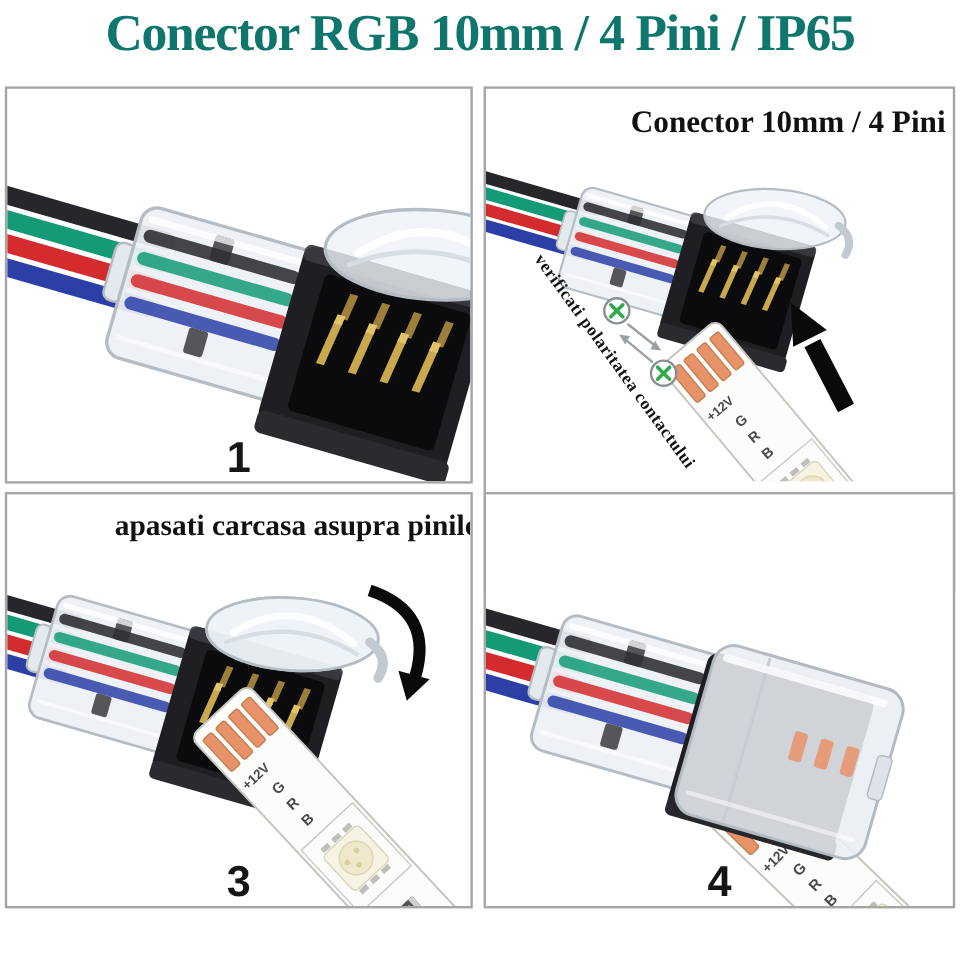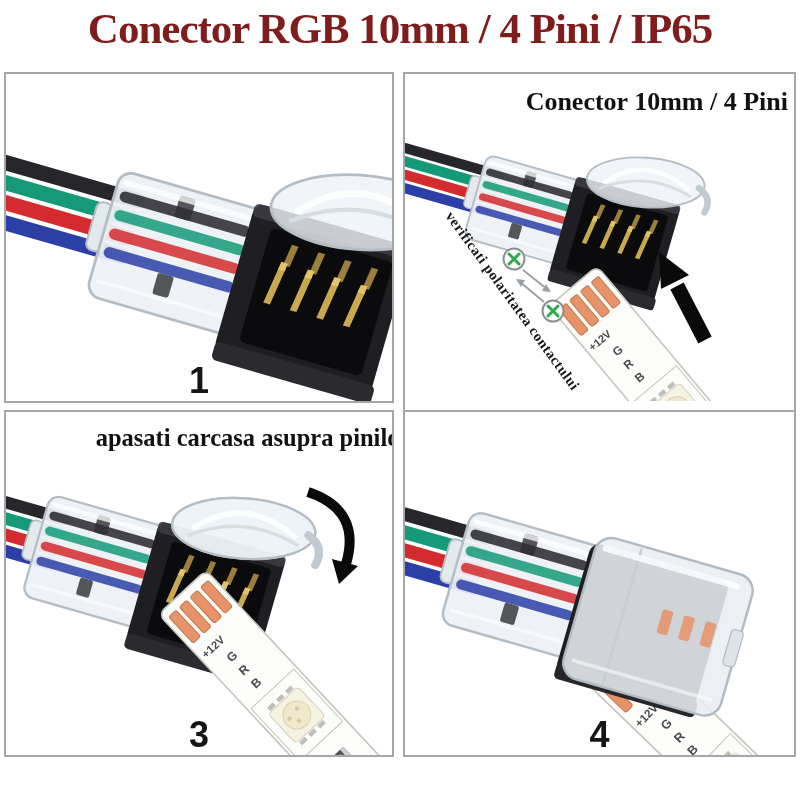--- a/index.html
+++ b/index.html
@@ -1,18 +1,18 @@
 <!DOCTYPE html>
 <html><head>
 <meta charset="utf-8">
 <style>
   html,body{margin:0;padding:0;background:#fff;}
   body{width:800px;height:800px;position:relative;font-family:"Liberation Serif",serif;overflow:hidden;}
   .title{position:absolute;top:4px;left:0;width:100%;text-align:center;
-         font-weight:bold;font-size:43px;letter-spacing:-1px;color:#7f1d1d;}
+         font-weight:bold;font-size:43px;letter-spacing:-1px;color:#0f766e;}
   .panel{position:absolute;background:#fff;border:2px solid #a6a6a6;box-sizing:border-box;overflow:hidden;}
   #p1{left:4px;  top:72px; width:390px;height:331px;}
   #p2{left:403px;top:72px; width:393px;height:421px;}
   #p3{left:4px;  top:410px;width:390px;height:347px;}
   #p4{left:403px;top:410px;width:393px;height:347px;}
   .scene{position:absolute;left:0;top:0;}
   .num{position:absolute;bottom:2px;left:50%;transform:translateX(-50%);
        font-family:"Liberation Sans",sans-serif;font-weight:bold;font-size:36px;color:#151515;line-height:1;}
   .cap-serif{font-family:"Liberation Serif",serif;font-weight:bold;}
   .strip-print{font-family:"Liberation Sans",sans-serif;font-weight:bold;}

